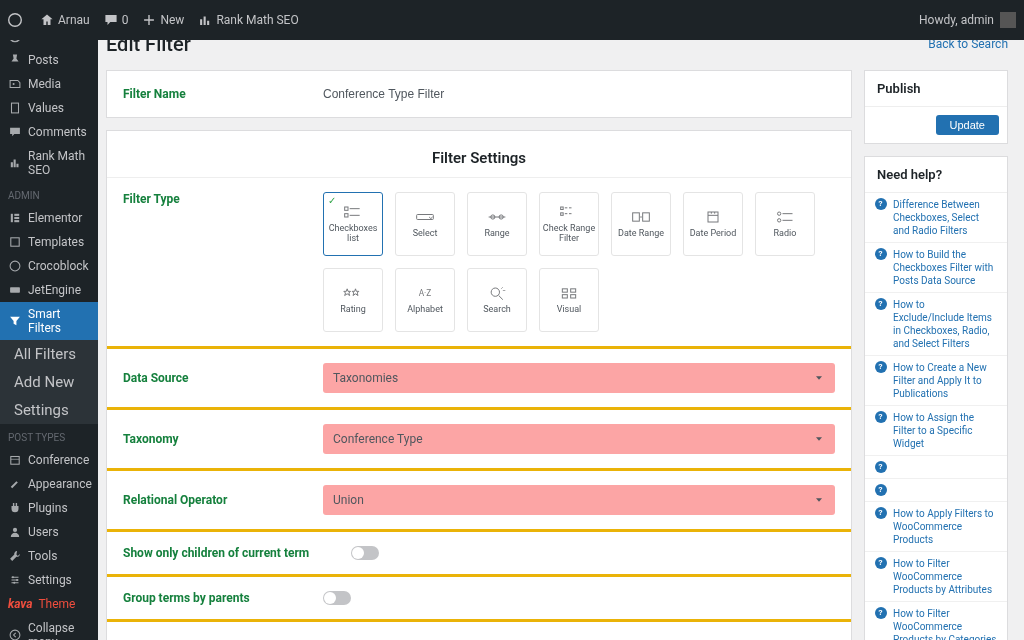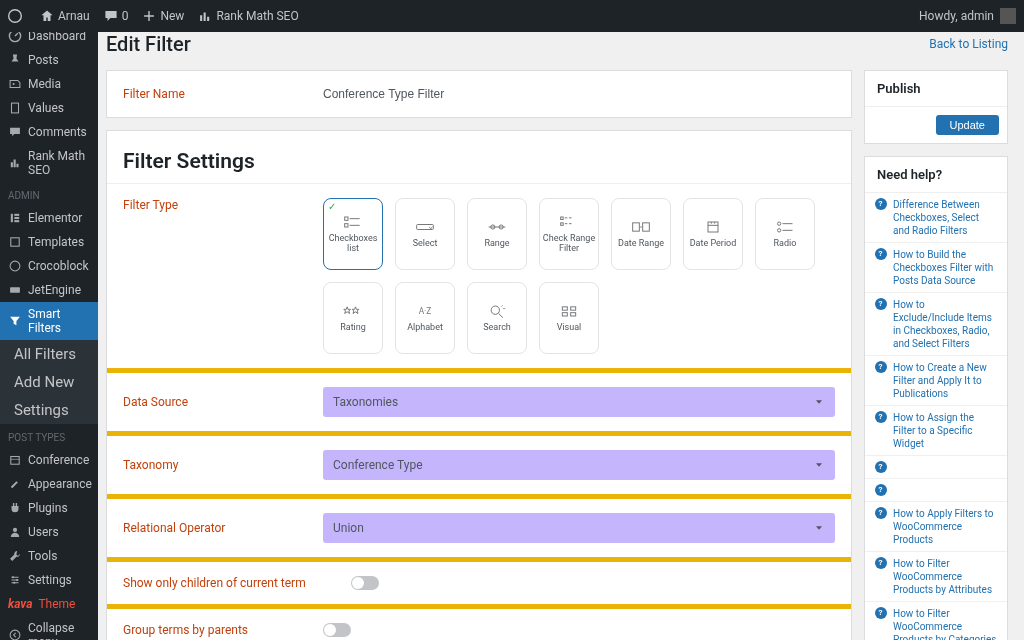--- a/index.html
+++ b/index.html
@@ -1,47 +1,47 @@
 <!DOCTYPE html>
 <html><head>
 <meta charset="utf-8">
 <style>
   * { box-sizing: border-box; margin: 0; padding: 0; }
   body { font-family: -apple-system, BlinkMacSystemFont, "Segoe UI", Roboto, sans-serif; font-size: 13px; color: #1d2327; background: #f0f0f1; }
-  #wpadminbar { position: fixed; top:0; left:0; right:0; height:32px; background:#1d2327; color:#c3c4c7; display:flex; align-items:center; padding:0 8px; font-size:12px; z-index:100; }
+  #wpadminbar { position: fixed; top:0; left:0; right:0; height:40px; background:#1d2327; color:#c3c4c7; display:flex; align-items:center; padding:0 8px; font-size:12px; z-index:100; }
   #wpadminbar .left { display:flex; align-items:center; gap:14px;}
   #wpadminbar .right { margin-left:auto; display:flex; align-items:center; gap:6px; }
   #wpadminbar span svg { width:14px; height:14px; fill:#c3c4c7; vertical-align:middle; margin-right:4px; }
   #sidebar { position:fixed; top:24px; left:0; bottom:0; width:98px; background:#1d2327; color:#f0f0f1; font-size:12px; overflow-y:auto; }
   #sidebar .item { display:flex; align-items:center; padding:5px 8px; gap:6px; cursor:pointer; color:#c3c4c7; }
   #sidebar .item.active { background:#2271b1; color:#fff; }
   #sidebar .item.header { color:#646970; font-size:10px; text-transform:uppercase; padding-top:8px; }
   #sidebar .sub { background:#2c3338; }
   #sidebar .sub .item { padding-left:14px; color:#c3c4c7; font-size:15px; }
   #sidebar svg { width:14px; height:14px; fill:#a7aaad; flex-shrink:0; }
   #sidebar .item.active svg { fill:#fff; }
   #sidebar .item.kava { color:#f04e3e; }
   #content { margin-left:90px; padding:24px 16px 16px 16px; }
   .hdr { display:flex; align-items:center; margin:8px 0 14px 0; }
   .hdr h1 { font-size:20px; font-weight:500; }
   .hdr a { margin-left:auto; color:#2271b1; font-size:12px; text-decoration:none; }
   .cols { display:flex; gap:12px; align-items:flex-start; }
   .main { flex:1; }
   .side { width:144px; display:flex; flex-direction:column; gap:12px; }
   .panel { background:#fff; border:1px solid #dcdcde; }
-  .panel .row { display:flex; align-items:center; padding:14px 16px; border-bottom:5px solid #eab308; font-size:12px; }
+  .panel .row { display:flex; align-items:center; padding:14px 16px; border-bottom:3px solid #eab308; font-size:12px; }
   .panel .row:last-child { border-bottom:none; }
-  .panel .row .label { width:200px; font-weight:400; color:#c2410c; }
+  .panel .row .label { width:200px; font-weight:700; color:#15803d; }
   .panel .row .ctrl { flex:1; }
   .panel .row .ctrl input[type=text] { width:100%; border:none; background:transparent; color:#50575e; font-size:12px; padding:2px 0; }
-  .panel .section-title { padding:18px 16px 10px 16px; font-size:21px; font-weight:600; border-bottom:1px solid #eee;}
-  .select-like { display:flex; align-items:center; background:#c4b5fd; padding:8px 10px; border-radius:3px; color:#50575e; justify-content:space-between; font-size:12px; }
+  .panel .section-title { padding:18px 16px 10px 16px; font-size:15px; font-weight:600; border-bottom:1px solid #eee;text-align:center;}
+  .select-like { display:flex; align-items:center; background:#fca5a5; padding:8px 10px; border-radius:3px; color:#50575e; justify-content:space-between; font-size:12px; }
   .select-like svg { width:12px; height:12px; fill:#50575e; }
   .types { display:flex; flex-wrap:wrap; gap:12px; }
-  .type { width:60px; height:72px; border:1px solid #e4e4e4; border-radius:8px; display:flex; flex-direction:column; align-items:center; justify-content:center; gap:4px; font-size:9px; color:#50575e; text-align:center; position:relative; padding:4px 2px; }
+  .type { width:60px; height:64px; border:1px solid #e4e4e4; border-radius:3px; display:flex; flex-direction:column; align-items:center; justify-content:center; gap:4px; font-size:9px; color:#50575e; text-align:center; position:relative; padding:4px 2px; }
   .type.sel { border-color:#2271b1; background:#fff; }
   .type.sel:before { content:"✓"; position:absolute; top:2px; left:4px; color:#32a54a; font-size:10px; }
   .type svg { width:20px; height:14px; fill:none; stroke:#77797c; stroke-width:1.2; }
   .toggle { width:28px; height:14px; background:#c3c4c7; border-radius:8px; position:relative; }
   .toggle:before { content:""; position:absolute; width:12px; height:12px; background:#fff; border-radius:50%; top:1px; left:1px; }
   .sidebox { background:#fff; border:1px solid #dcdcde; }
   .sidebox h3 { font-size:13px; font-weight:600; padding:10px 12px; border-bottom:1px solid #eee; }
   .update-btn { display:block; margin:8px 8px 8px auto; background:#2271b1; color:#fff; border:none; padding:4px 14px; border-radius:3px; font-size:11px; font-weight:500; cursor:pointer; }
   .help-list .hitem { display:flex; gap:6px; padding:5px 10px; border-bottom:1px solid #f0f0f0; font-size:10px; color:#2271b1; line-height:1.3; }
   .help-list .hitem:last-child { border-bottom:none; }
@@ -205,21 +205,21 @@
         <circle cx="10" cy="10" r="7" fill="none" stroke="#a7aaad" stroke-width="1.5"></circle>
         <path d="M11 7l-3 3 3 3" stroke="#a7aaad" fill="none" stroke-width="1.5"></path>
       </svg>
       <span>Collapse menu</span>
     </div>
   </div>
 
 <div id="content">
   <div class="hdr">
     <h1>Edit Filter</h1>
-    <a href="#">Back to Listing</a>
+    <a href="#">Back to Search</a>
   </div>
   <div class="cols">
     <div class="main">
       <div class="panel" style="margin-bottom:12px;">
         <div class="row">
           <div class="label">Filter Name</div>
           <div class="ctrl"><input type="text" value="Conference Type Filter" style=""></div>
         </div>
       </div>
       <div class="panel">

